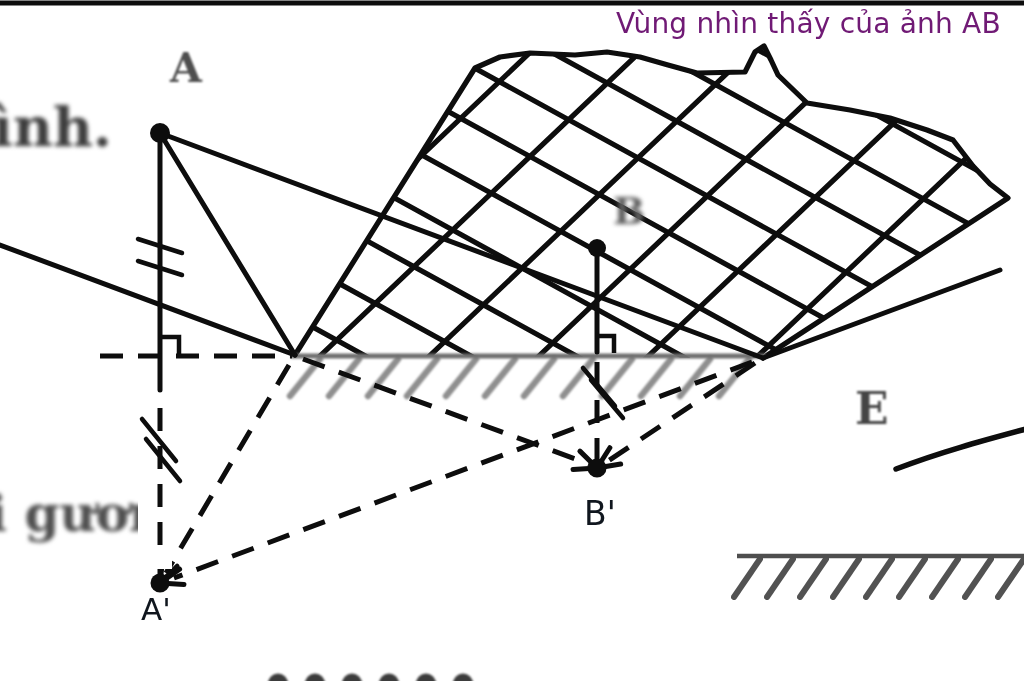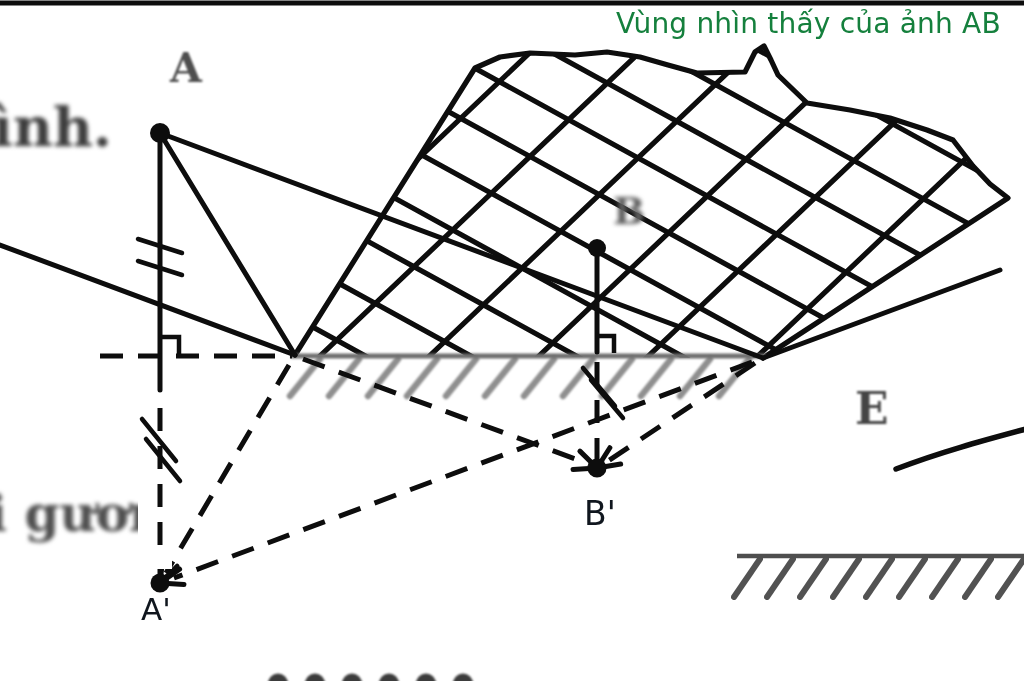--- a/index.html
+++ b/index.html
@@ -1,21 +1,21 @@
 <!DOCTYPE html>
 <html><head>
 <meta charset="utf-8">
 <style>
   html,body{margin:0;padding:0;background:#fff;}
   #canvas{
     position:relative;width:1024px;height:681px;background:#ffffff;
     overflow:hidden;font-family:"DejaVu Sans",sans-serif;
   }
   .abs{position:absolute;white-space:nowrap;}
-  #title{left:616px;top:7px;font-size:28px;color:#15803d;z-index:3;letter-spacing:0.2px;}
+  #title{left:616px;top:7px;font-size:28px;color:#701a75;z-index:3;letter-spacing:0.2px;}
   #txt-hinh{left:-8px;top:94px;font-family:"DejaVu Serif",serif;font-weight:700;font-size:55px;color:#3d3d3d;filter:blur(2px);z-index:0;}
   #txt-guong{left:-12px;top:484px;font-family:"DejaVu Serif",serif;font-weight:600;font-size:50px;color:#4f4f4f;filter:blur(2.2px);z-index:0;}
   #lbl-A{left:170px;top:44px;font-family:"DejaVu Serif",serif;font-weight:700;font-size:41px;color:#4e4e4e;filter:blur(1.3px);z-index:3;}
   #lbl-B{left:613px;top:188px;font-family:"DejaVu Serif",serif;font-weight:700;font-size:38px;color:#5d5d5d;filter:blur(1.9px);z-index:3;}
   #lbl-Ap{left:141px;top:591px;font-size:31px;color:#10161e;z-index:3;}
   #lbl-Bp{left:584px;top:494px;font-size:33px;color:#10161e;z-index:3;}
   #lbl-E{left:855px;top:383px;font-family:"DejaVu Serif",serif;font-weight:700;font-size:44px;color:#454545;filter:blur(1px);z-index:3;}
   #patch1{left:138px;top:489px;width:66px;height:52px;background:#fff;z-index:1;}
   #patch2{left:146px;top:545px;width:26px;height:24px;background:#fff;z-index:4;}
   #diagram{position:absolute;left:0;top:0;z-index:2;}

